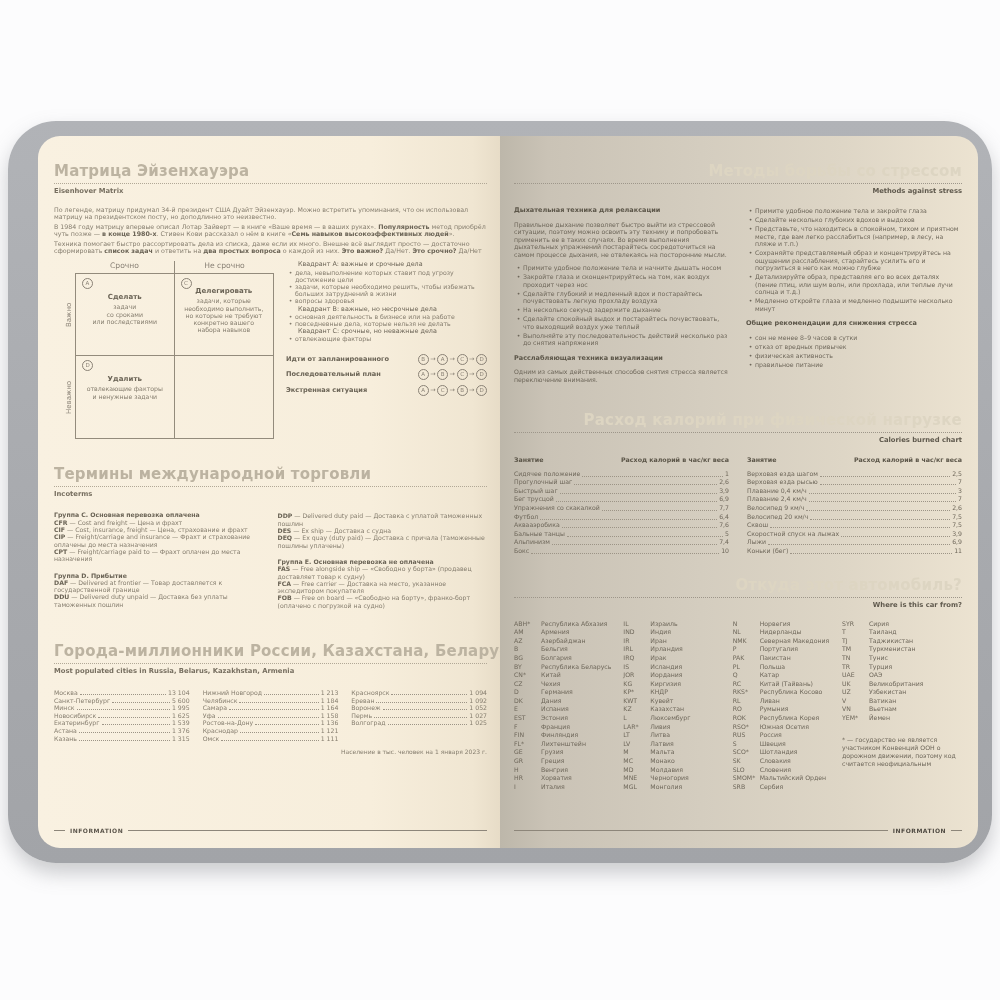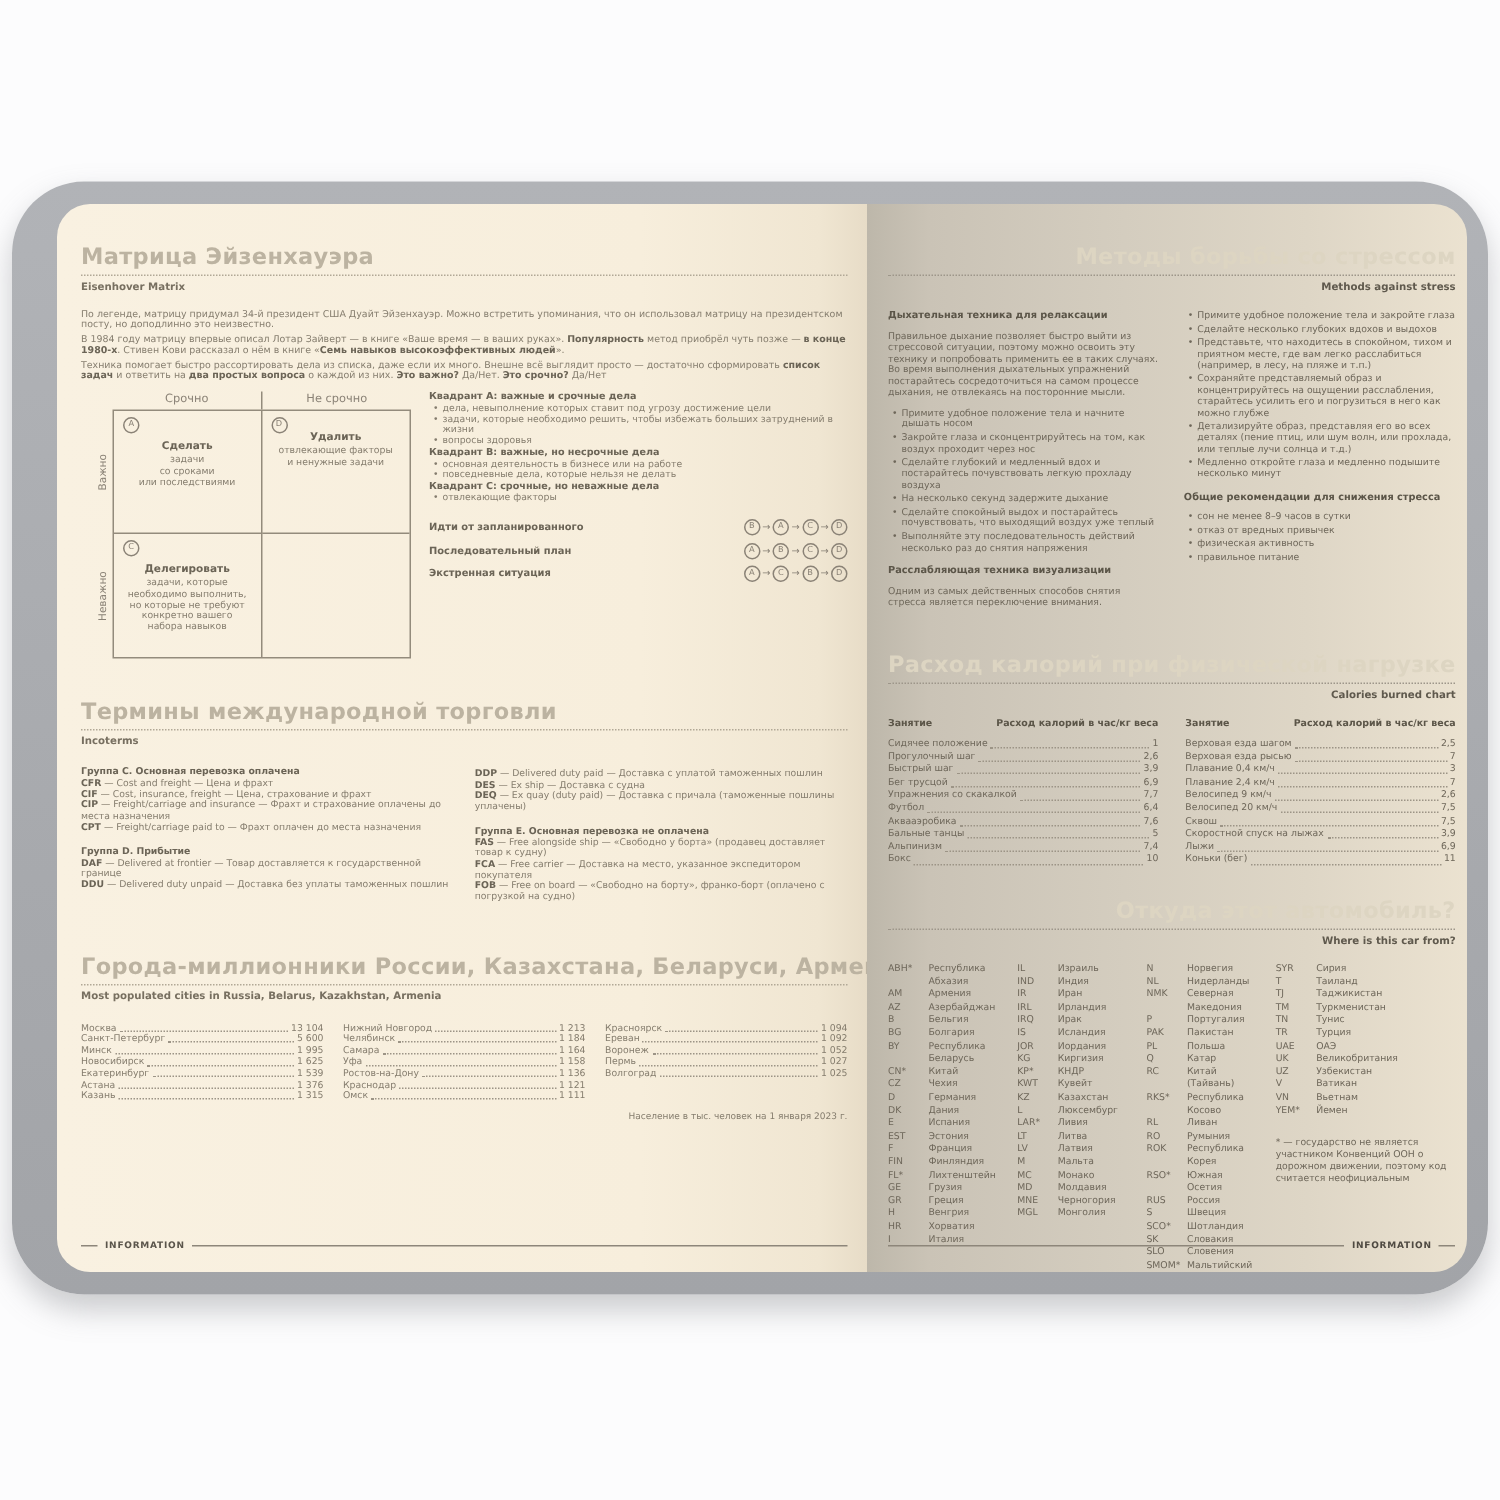--- a/index.html
+++ b/index.html
@@ -3,21 +3,21 @@
 <meta charset="utf-8">
 <style>
   html,body{margin:0;padding:0;width:1000px;height:1000px;background:#fcfcfd;
     font-family:"DejaVu Sans","Liberation Sans",sans-serif;}
   .cover{position:absolute;left:8px;top:121px;width:984px;height:742px;border-radius:48px;
     background:linear-gradient(180deg,#b1b3b7 0%,#a8aaae 55%,#a2a4a8 100%);
     box-shadow:0 10px 20px rgba(110,112,118,.35);}
   .pages{position:absolute;left:30px;top:15px;width:940px;height:712px;border-radius:22px;
     overflow:hidden;display:flex;}
   .page{position:relative;height:712px;box-sizing:border-box;}
-  .page-l{width:540px;padding:26px 13px 0 16px;color:#857d6e;
+  .page-l{width:462px;padding:26px 13px 0 16px;color:#857d6e;
     background:linear-gradient(90deg,#f9f1e1 0%,#f7eedc 72%,#f0e6d2 94%,#e7dcc7 100%);}
   .page-r{width:478px;padding:26px 16px 16px 14px;color:#6e675a;
     background:linear-gradient(90deg,#bdb7aa 0%,#cac3b6 10%,#d4cdbf 42%,#ded6c6 72%,#ece3d1 100%);}
   .hdr h1{margin:0;font-size:15px;line-height:18px;font-weight:700;letter-spacing:.2px;white-space:nowrap;}
   .page-l .hdr h1{color:#bcb3a1;}
   .page-r .hdr h1{color:#ddd5c2;text-align:right;}
   .rule{border-bottom:1px dotted #b1a896;margin-top:3px;}
   .page-r .rule{border-color:#9d968a;}
   .sub{font-size:6.8px;font-weight:700;margin-top:3px;color:#776f60;}
   .page-r .sub{color:#5f594d;text-align:right;}
@@ -40,21 +40,21 @@
   .mx-cell{position:relative;padding:13px 5px 2px;text-align:center;}
   .mx-cell:nth-child(1),.mx-cell:nth-child(2){border-bottom:1px solid #938b7c;}
   .mx-cell:nth-child(1),.mx-cell:nth-child(3){border-right:1px solid #938b7c;}
   .circ{position:absolute;top:4px;left:6px;width:9px;height:9px;border:1px solid #8a8276;
     border-radius:50%;font-size:5.5px;line-height:9px;text-align:center;color:#8a8276;}
   .mx-t{font-size:7px;font-weight:700;color:#6b6456;margin-top:6px;}
   .mx-d{font-size:6.2px;line-height:7.2px;white-space:pre-line;margin-top:2px;}
   .mx-cell:nth-child(2) .mx-t{margin-top:0;}
   .mx-cell:nth-child(4) .mx-t{margin-top:14px;}
   .mx-notes{flex:1;font-size:6.2px;line-height:7.2px;}
-  .note-t{font-weight:700;color:#6b6456;font-size:6.4px;}
+  .note-t{font-weight:400;color:#6b6456;font-size:6.4px;margin-left:12px;}
   .note{margin-bottom:1px;}
   .bullet{display:flex;}
   .bm{width:9px;text-align:center;flex:none;}
   .bt{flex:1;}
   .seqs{margin-top:11px;}
   .seq{display:flex;align-items:center;margin-bottom:4.5px;}
   .seq-l{flex:1;font-weight:700;color:#6b6456;font-size:6.6px;}
   .seq-c{display:flex;align-items:center;}
   .seq-step{display:flex;align-items:center;}
   .circ2{display:inline-flex;width:9px;height:9px;border:1px solid #8a8276;border-radius:50%;
@@ -145,33 +145,33 @@
             </div>
             <div class="mx-grid">
                 <div class="mx-cell">
                 <span class="circ">A</span>
                 <div class="mx-t">Сделать</div>
                 <div class="mx-d">задачи
 со сроками
 или последствиями</div>
               </div>
                 <div class="mx-cell">
-                <span class="circ">D</span>
-                <div class="mx-t">Удалить</div>
-                <div class="mx-d">отвлекающие факторы
-и ненужные задачи</div>
-              </div>
-                <div class="mx-cell">
                 <span class="circ">C</span>
                 <div class="mx-t">Делегировать</div>
                 <div class="mx-d">задачи, которые
 необходимо выполнить,
 но которые не требуют
 конкретно вашего
 набора навыков</div>
+              </div>
+                <div class="mx-cell">
+                <span class="circ">D</span>
+                <div class="mx-t">Удалить</div>
+                <div class="mx-d">отвлекающие факторы
+и ненужные задачи</div>
               </div>
               </div>
           </div>
         </div>
         <div class="mx-notes">
           <div>
               <div class="note">
               <div class="note-t">Квадрант A: важные и срочные дела</div>
               <div>
                   <div class="bullet">

